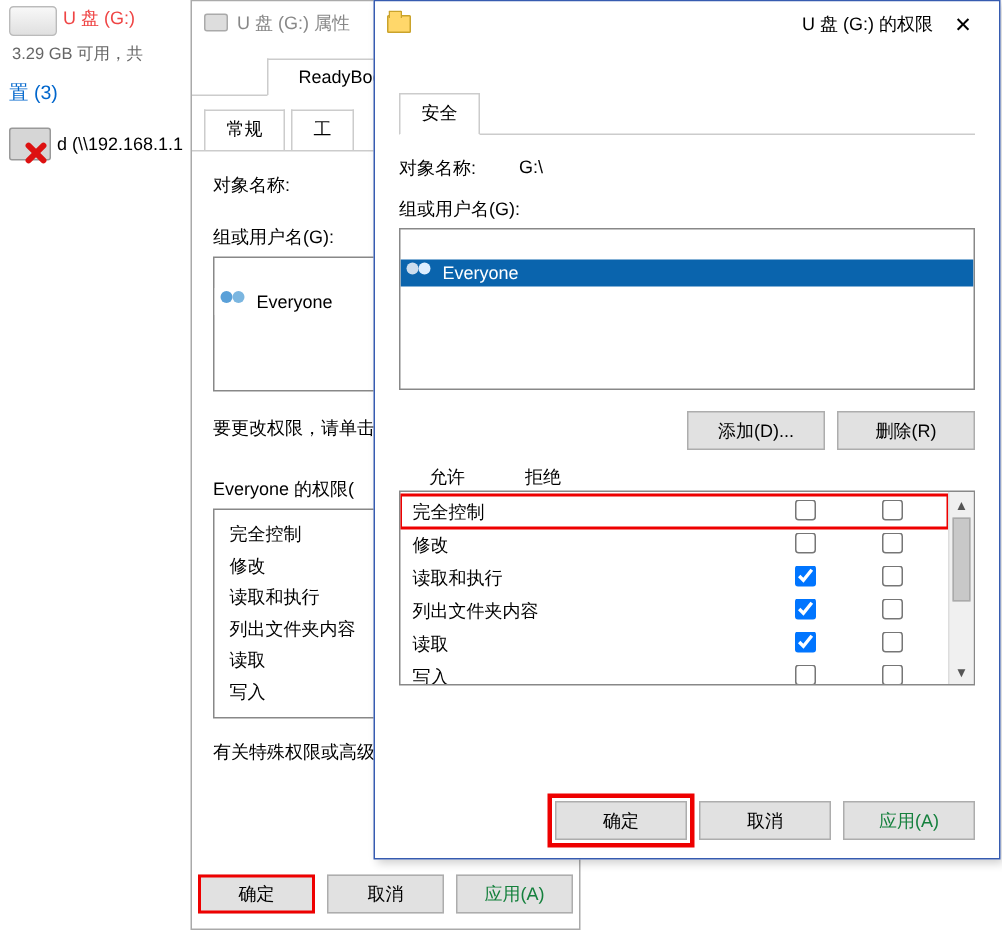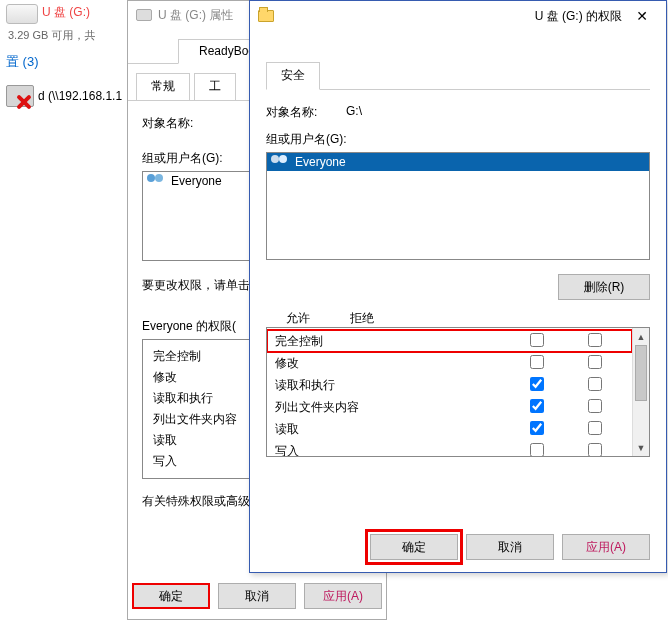--- a/index.html
+++ b/index.html
@@ -24,31 +24,31 @@
   .dlg-props { position: absolute; left: 127px; top: 0; width: 260px; height: 620px; background: #fff; border: 1px solid #aaa; }
   .dlg-title { height: 28px; display: flex; align-items: center; padding: 0 8px; background: #fff; font-size: 12px; color: #888; }
   .dlg-title .hd-ico { width: 16px; height: 12px; background: #ddd; border: 1px solid #aaa; border-radius: 2px; margin-right: 6px; }
   .tabbar { display: flex; border-bottom: 1px solid #ccc; padding: 10px 8px 0 8px; gap: 4px; }
   .tab { padding: 4px 14px 5px; border: 1px solid #ccc; border-bottom: none; background: #fff; font-size: 12px; cursor: pointer; position: relative; }
   .tab.active { border-bottom: 1px solid #fff; margin-bottom: -1px; }
   .tab.readyboost { padding-left: 20px; padding-right: 20px; }
   .props-body { padding: 14px 14px; }
   .row-label { margin: 0 0 4px; }
   .listbox { border: 1px solid #888; background: #fff; height: 90px; overflow: hidden; }
-  .list-item { display: flex; align-items: center; padding: 2px 4px; }
+  .list-item { display: flex; align-items: center; padding: 2px 4px; margin-top: 20px; }
   .list-item.selected { background: #fff; }
   .ppl-ico { display: inline-block; width: 20px; height: 14px; position: relative; margin-right: 4px; }
   .ppl-ico::before, .ppl-ico::after { content: ""; position: absolute; width: 8px; height: 8px; background: #5aa0d8; border-radius: 50%; top: 0; }
   .ppl-ico::before { left: 0; }
   .ppl-ico::after { left: 8px; background: #7bb6e0; }
   .permlist { border: 1px solid #888; padding: 6px 10px; margin-top: 4px; }
   .permlist div { padding: 2px 0; }
   .props-buttons { position: absolute; bottom: 10px; left: 0; right: 0; display: flex; justify-content: center; gap: 8px; }
   .btn { min-width: 78px; height: 26px; border: 1px solid #adadad; background: #e1e1e1; font-size: 12px; cursor: pointer; display: inline-flex; align-items: center; justify-content: center; }
-  .btn:disabled { color: #be185d; cursor: default; }
+  .btn:disabled { color: #15803d; cursor: default; }
   .red-rect { border: 2px solid #e00 !important; }
 
   
   .dlg-perm { position: absolute; left: 249px; top: 0; width: 418px; height: 573px; background: #fff; border: 1px solid #365bb0; box-shadow: 2px 2px 6px rgba(0,0,0,0.2); }
   .dlg-perm .titlebar { height: 30px; display: flex; align-items: center; padding: 0 4px 0 8px; background: #fff; text-align: right; }
   .folder-ico { width: 16px; height: 12px; background: #ffd76a; border: 1px solid #caa32b; border-radius: 1px; margin-right: 6px; position: relative; }
   .folder-ico::before { content: ""; position: absolute; left: 0; top: -4px; width: 7px; height: 4px; background: #ffd76a; border: 1px solid #caa32b; border-bottom: none; border-radius: 1px 1px 0 0; }
   .titlebar .title-text { flex: 1; font-size: 12px; }
   .close-btn { width: 40px; height: 28px; display: flex; align-items: center; justify-content: center; cursor: pointer; font-size: 14px; }
   .perm-body { padding: 6px 16px 0 16px; position: relative; height: calc(100% - 30px); }
@@ -153,20 +153,21 @@
       <div>G:\</div>
     </div>
     <div class="row-label">组或用户名(G):</div>
     <div class="perm-listbox">
       <div class="list-item selected">
         <span class="ppl-ico"></span>
         <span>Everyone</span>
       </div>
     </div>
     <div class="btn-row">
+      <button class="btn" style="min-width:92px;">添加(D)...</button>
       <button class="btn" style="min-width:92px;">删除(R)</button>
     </div>
     <div class="perm-head">
       <div class="col">允许</div>
       <div class="col">拒绝</div>
       <div style="width:17px"></div>
     </div>
     <div class="perm-grid-wrap">
       <div class="perm-grid" id="perm-grid">
           <div class="perm-row highlight">

